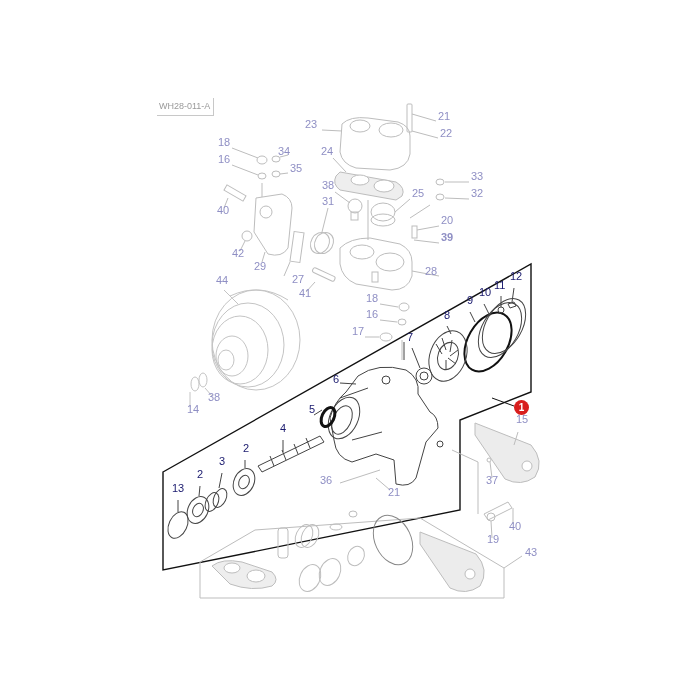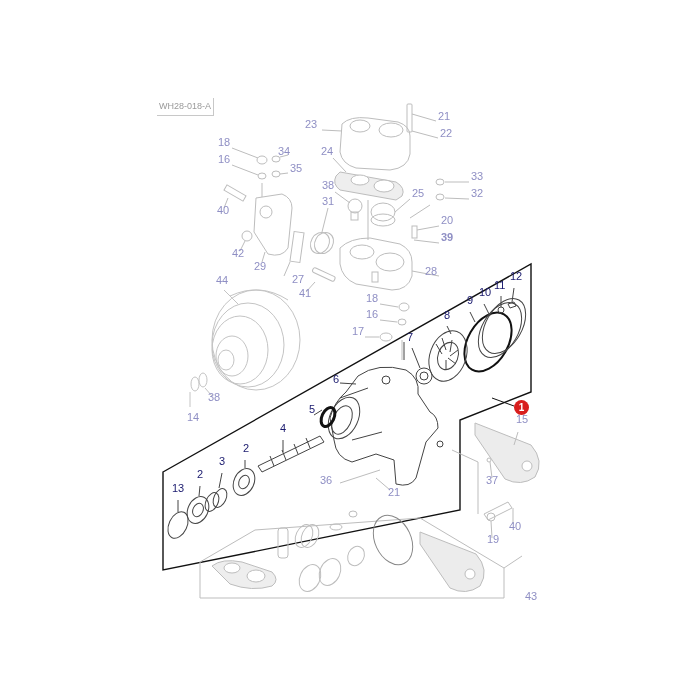--- a/index.html
+++ b/index.html
@@ -206,21 +206,21 @@
     <ellipse cx="330" cy="572" rx="10" ry="14" transform="rotate(25 330 572)"></ellipse>
     <ellipse cx="356" cy="556" rx="8" ry="10" transform="rotate(25 356 556)"></ellipse>
     <ellipse cx="393" cy="540" rx="18" ry="26" transform="rotate(-25 393 540)" stroke="#888"></ellipse>
     <path d="M420 532 l56 22 q14 16 4 32 q-14 10 -30 2 l-30 -44 z" fill="#ececec"></path>
     <circle cx="470" cy="574" r="5" fill="#ffffff"></circle>
   </g>
 
   <line x1="492" y1="398" x2="514" y2="406" stroke="#111" stroke-width="1"></line>
 </svg>
 
-<div class="ref-box">WH28-018-A</div>
+<div class="ref-box">WH28-011-A</div>
 
 <div class="callout">1</div>
 
 <div id="labels">
     <div class="lbl" style="left: 438px; top: 110px;">21</div>
     <div class="lbl" style="left: 440px; top: 127px;">22</div>
     <div class="lbl" style="left: 305px; top: 118px;">23</div>
     <div class="lbl" style="left: 218px; top: 136px;">18</div>
     <div class="lbl" style="left: 278px; top: 145px;">34</div>
     <div class="lbl" style="left: 321px; top: 145px;">24</div>
@@ -244,27 +244,27 @@
     <div class="lbl dark" style="left: 494px; top: 279px;">11</div>
     <div class="lbl dark" style="left: 479px; top: 286px;">10</div>
     <div class="lbl dark" style="left: 467px; top: 294px;">9</div>
     <div class="lbl" style="left: 366px; top: 292px;">18</div>
     <div class="lbl dark" style="left: 444px; top: 309px;">8</div>
     <div class="lbl" style="left: 366px; top: 308px;">16</div>
     <div class="lbl" style="left: 352px; top: 325px;">17</div>
     <div class="lbl dark" style="left: 407px; top: 331px;">7</div>
     <div class="lbl dark" style="left: 333px; top: 373px;">6</div>
     <div class="lbl" style="left: 208px; top: 391px;">38</div>
-    <div class="lbl" style="left: 187px; top: 403px; margin-top: 8px;">14</div>
+    <div class="lbl" style="left: 187px; top: 403px;">14</div>
     <div class="lbl" style="left: 516px; top: 413px;">15</div>
     <div class="lbl dark" style="left: 309px; top: 403px;">5</div>
     <div class="lbl dark" style="left: 280px; top: 422px;">4</div>
     <div class="lbl dark" style="left: 243px; top: 442px;">2</div>
     <div class="lbl dark" style="left: 219px; top: 455px;">3</div>
     <div class="lbl dark" style="left: 197px; top: 468px;">2</div>
     <div class="lbl dark" style="left: 172px; top: 482px;">13</div>
     <div class="lbl" style="left: 486px; top: 474px;">37</div>
     <div class="lbl" style="left: 320px; top: 474px;">36</div>
     <div class="lbl" style="left: 388px; top: 486px;">21</div>
     <div class="lbl" style="left: 509px; top: 520px; text-align: right;">40</div>
     <div class="lbl" style="left: 487px; top: 533px; text-align: right;">19</div>
-    <div class="lbl" style="left: 525px; top: 546px; margin-top: 44px;">43</div>
+    <div class="lbl" style="left: 525px; top: 546px;">43</div>
   </div>
 
 </body></html>

